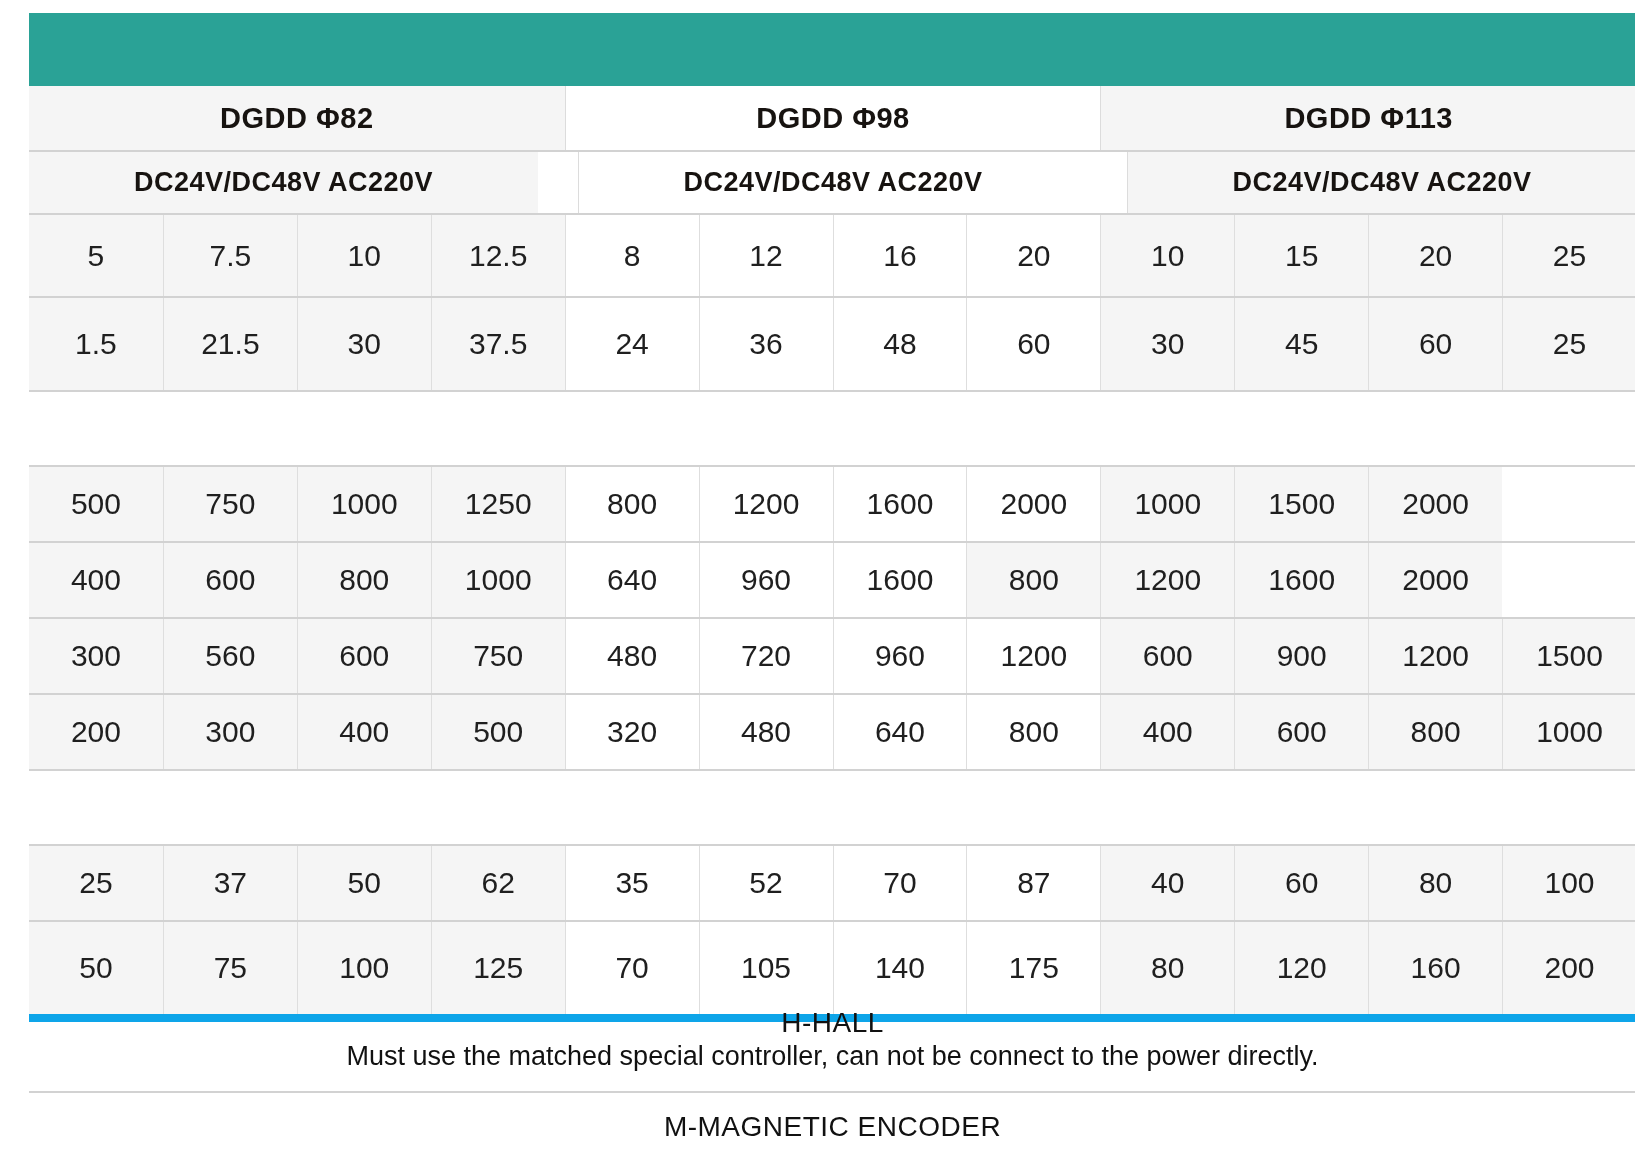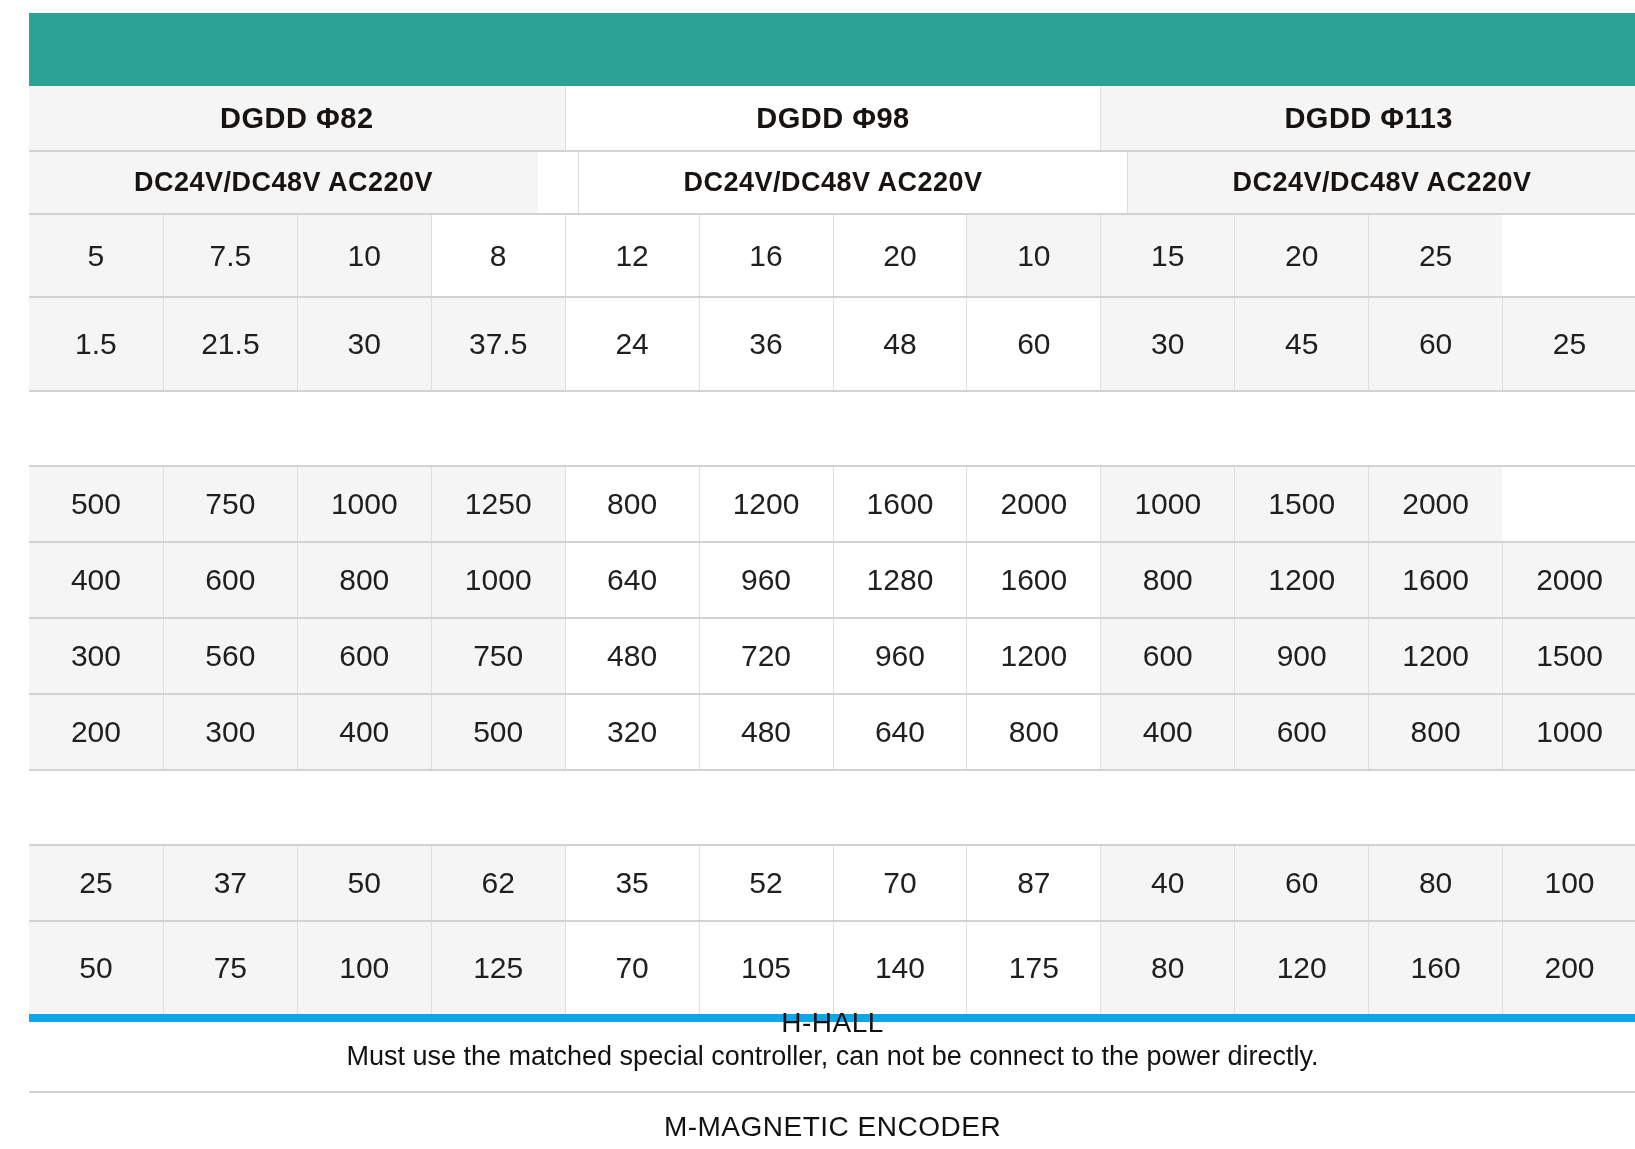--- a/index.html
+++ b/index.html
@@ -59,20 +59,21 @@
   <div class="row grouprow h-volt">
     <div class="gcell bg1">DC24V/DC48V  AC220V</div>
     <div class="gcell bg2">DC24V/DC48V  AC220V</div>
     <div class="gcell bg1">DC24V/DC48V   AC220V</div>
   </div>
 
   <div class="row cellrow h-spec1">
       <div class="cell bg1">5</div>
       <div class="cell bg1">7.5</div>
       <div class="cell bg1">10</div>
+      <div class="cell bg1">12.5</div>
       <div class="cell bg2">8</div>
       <div class="cell bg2">12</div>
       <div class="cell bg2">16</div>
       <div class="cell bg2">20</div>
       <div class="cell bg1">10</div>
       <div class="cell bg1">15</div>
       <div class="cell bg1">20</div>
       <div class="cell bg1">25</div>
     </div>
   <div class="row cellrow h-spec2">
@@ -105,21 +106,20 @@
       <div class="cell bg1">1500</div>
       <div class="cell bg1">2000</div>
     </div>
   <div class="row cellrow h-data">
       <div class="cell bg1">400</div>
       <div class="cell bg1">600</div>
       <div class="cell bg1">800</div>
       <div class="cell bg1">1000</div>
       <div class="cell bg2">640</div>
       <div class="cell bg2">960</div>
-      <div class="cell bg2">1280</div>
       <div class="cell bg2">1600</div>
       <div class="cell bg1">800</div>
       <div class="cell bg1">1200</div>
       <div class="cell bg1">1600</div>
       <div class="cell bg1">2000</div>
     </div>
   <div class="row cellrow h-data">
       <div class="cell bg1">300</div>
       <div class="cell bg1">560</div>
       <div class="cell bg1">600</div>

